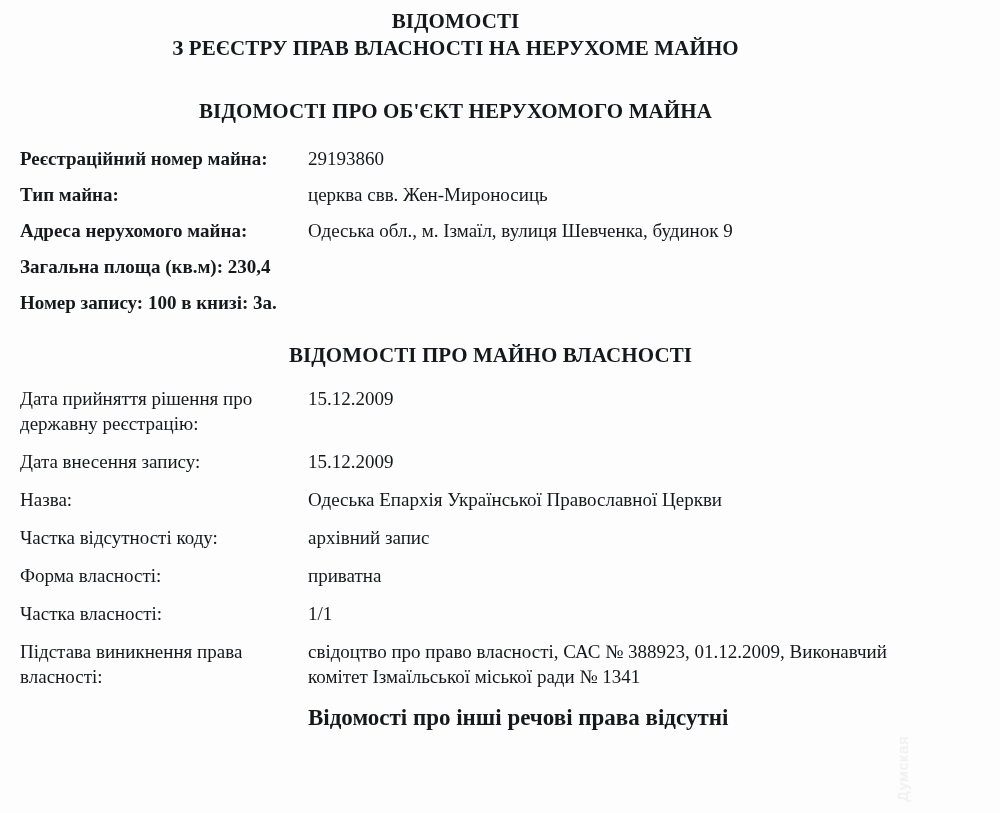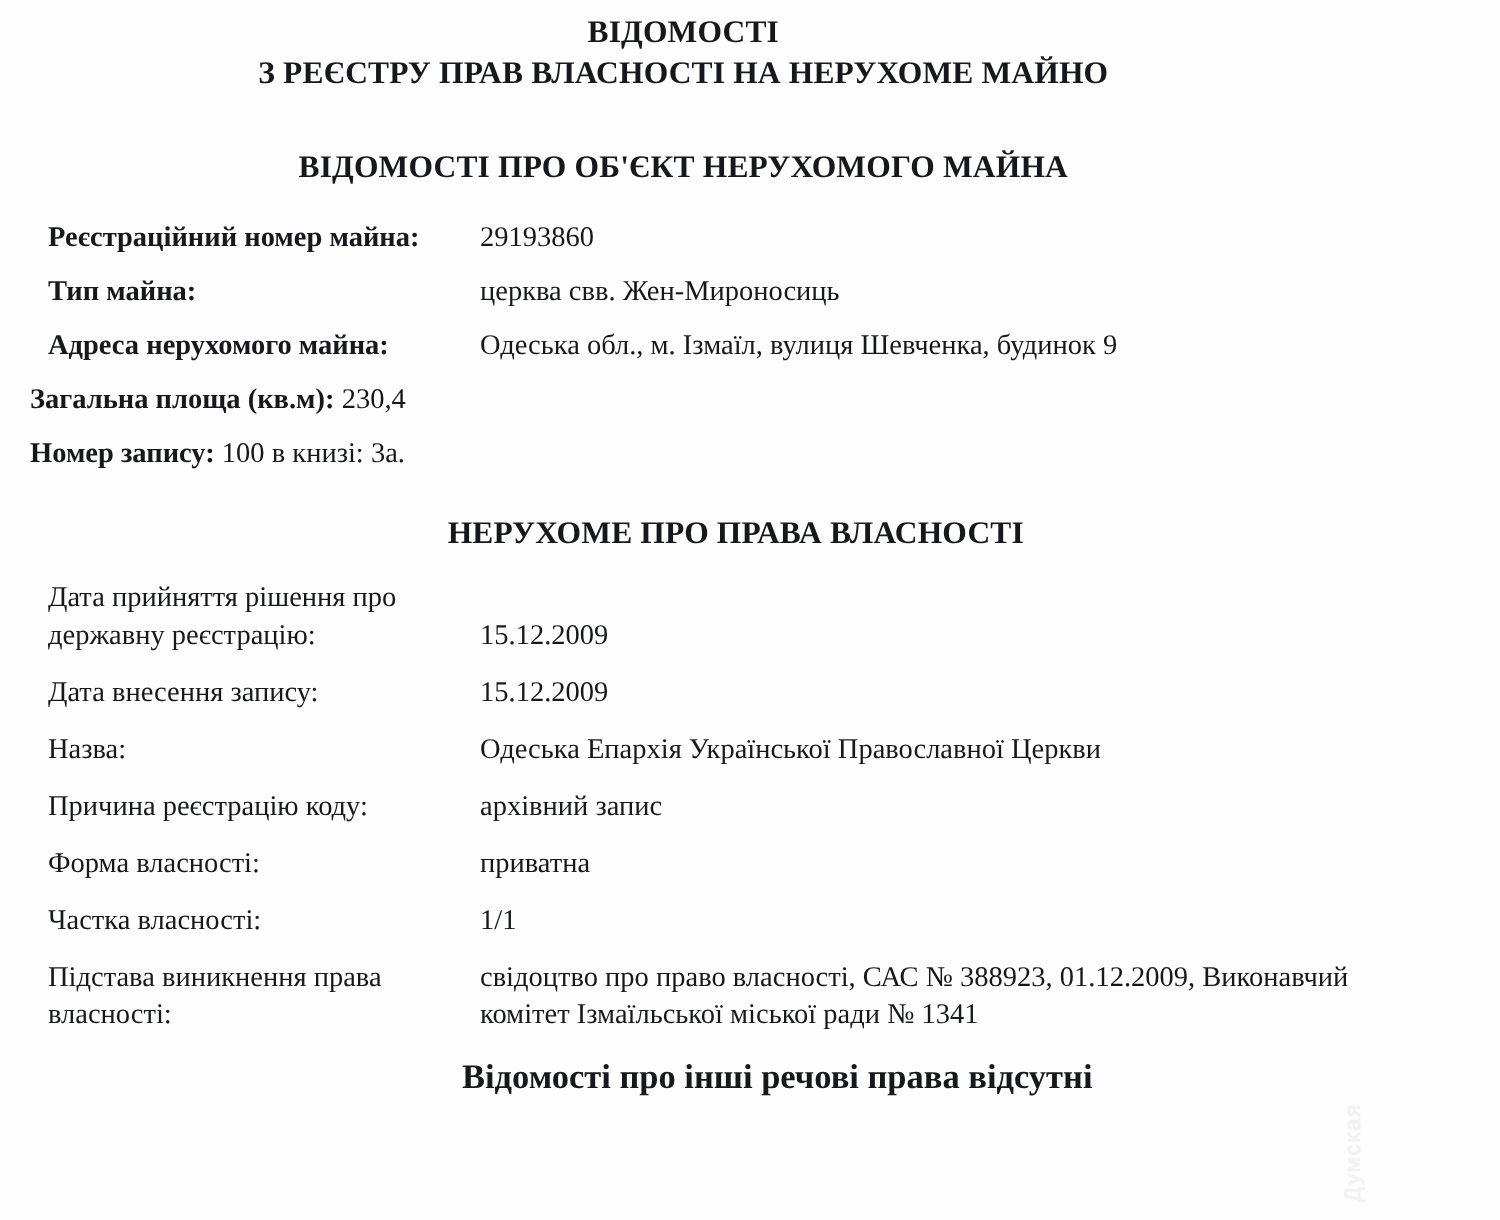--- a/index.html
+++ b/index.html
@@ -53,22 +53,22 @@
     margin-top: 0;
     margin-left: 60px;
   }
 
   
   .fields {
     margin-top: 22px;
   }
   .row {
     display: flex;
-    align-items: flex-end;
-    padding-left: 32px;
+    align-items: flex-start;
+    padding-left: 20px;
     margin-bottom: 11px;
   }
   .row .label {
     width: 288px;
     flex: 0 0 288px;
     font-size: 19px;
     line-height: 25px;
     box-sizing: border-box;
     padding-right: 8px;
   }
@@ -83,21 +83,21 @@
   .row-inline {
     padding-left: 20px;
     font-size: 19px;
     line-height: 25px;
     margin-bottom: 11px;
   }
   .row-inline .label {
     font-weight: bold;
   }
   .row-inline .value {
-    font-weight: normal;
+    font-weight: bold;
   }
 
   .spacer-after-obj { height: 16px; }
 
   .rights-block { margin-top: 18px; }
   .rights-block .row { margin-bottom: 13px; }
 
   .note {
     padding-left: 308px;
     font-size: 23px;
@@ -165,41 +165,41 @@
 
     <div class="row-inline">
       <span class="label">Номер запису:</span>
       <span class="value">100 в книзі: 3а.</span>
     </div>
 
   </div>
 
   <div class="spacer-after-obj"></div>
 
-  <div class="section-heading rights">НЕРУХОМЕ ПРО ПРАВА ВЛАСНОСТІ</div>
+  <div class="section-heading rights">ВІДОМОСТІ ПРО МАЙНО ВЛАСНОСТІ</div>
 
   <div class="fields rights-block">
 
     <div class="row">
       <div class="label">Дата прийняття рішення про державну реєстрацію:</div>
       <div class="value">15.12.2009</div>
     </div>
 
     <div class="row">
       <div class="label">Дата внесення запису:</div>
       <div class="value">15.12.2009</div>
     </div>
 
     <div class="row">
       <div class="label">Назва:</div>
       <div class="value">Одеська Епархія Української Православної Церкви</div>
     </div>
 
     <div class="row">
-      <div class="label">Причина реєстрацію коду:</div>
+      <div class="label">Частка відсутності коду:</div>
       <div class="value">архівний запис</div>
     </div>
 
     <div class="row">
       <div class="label">Форма власності:</div>
       <div class="value">приватна</div>
     </div>
 
     <div class="row">
       <div class="label">Частка власності:</div>

